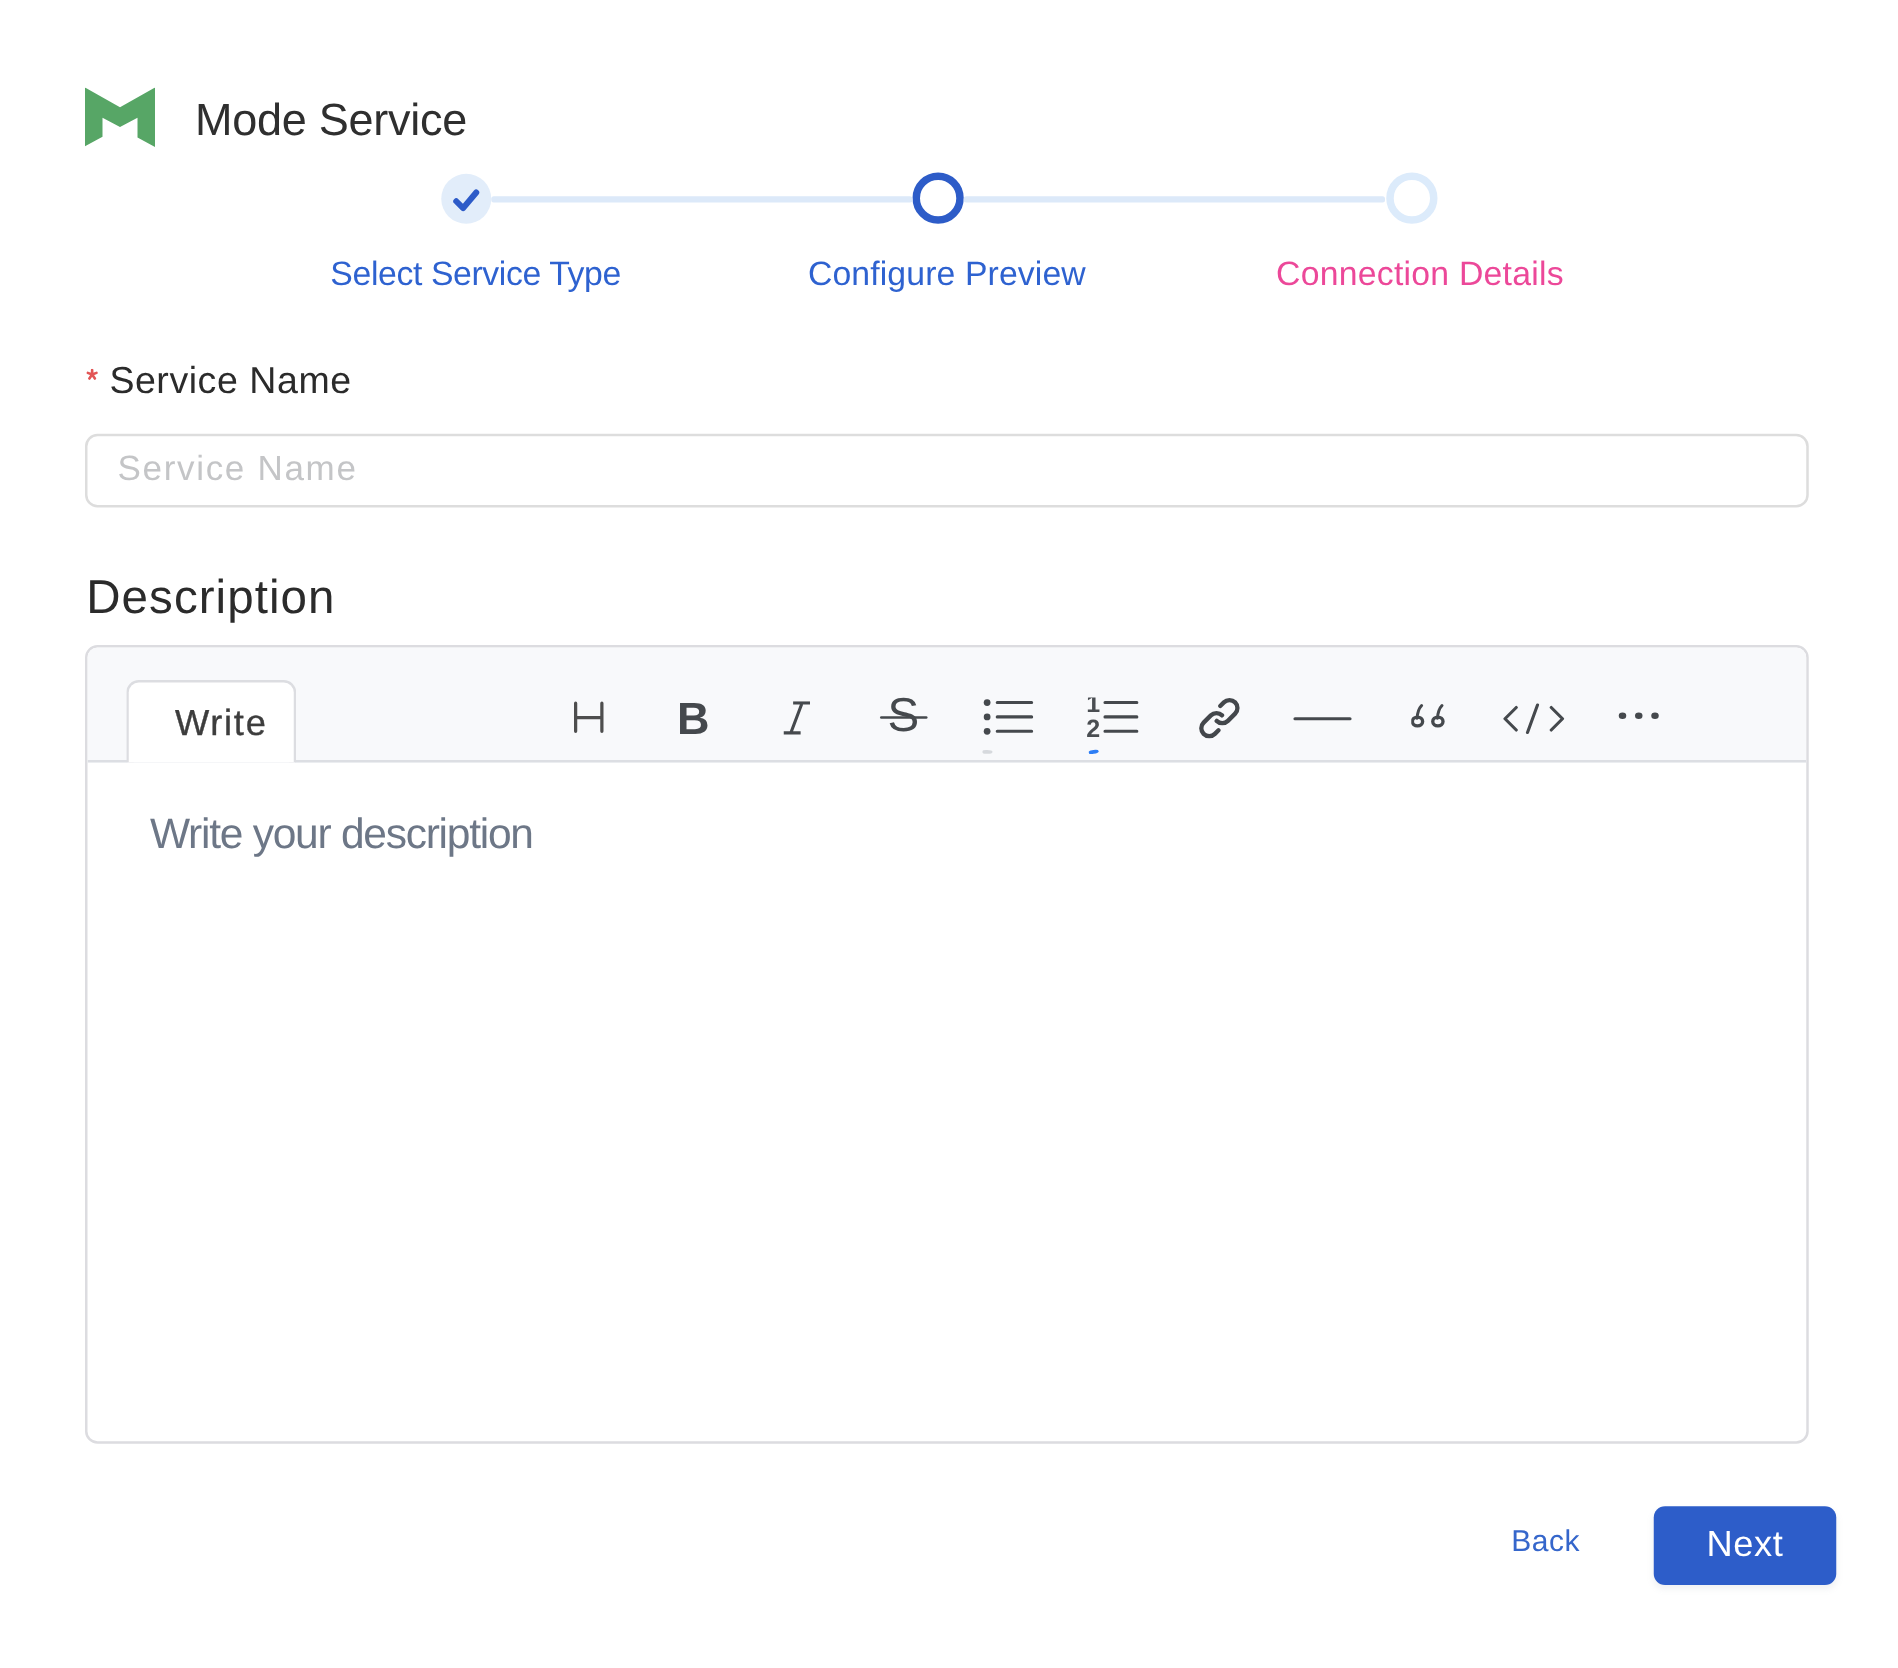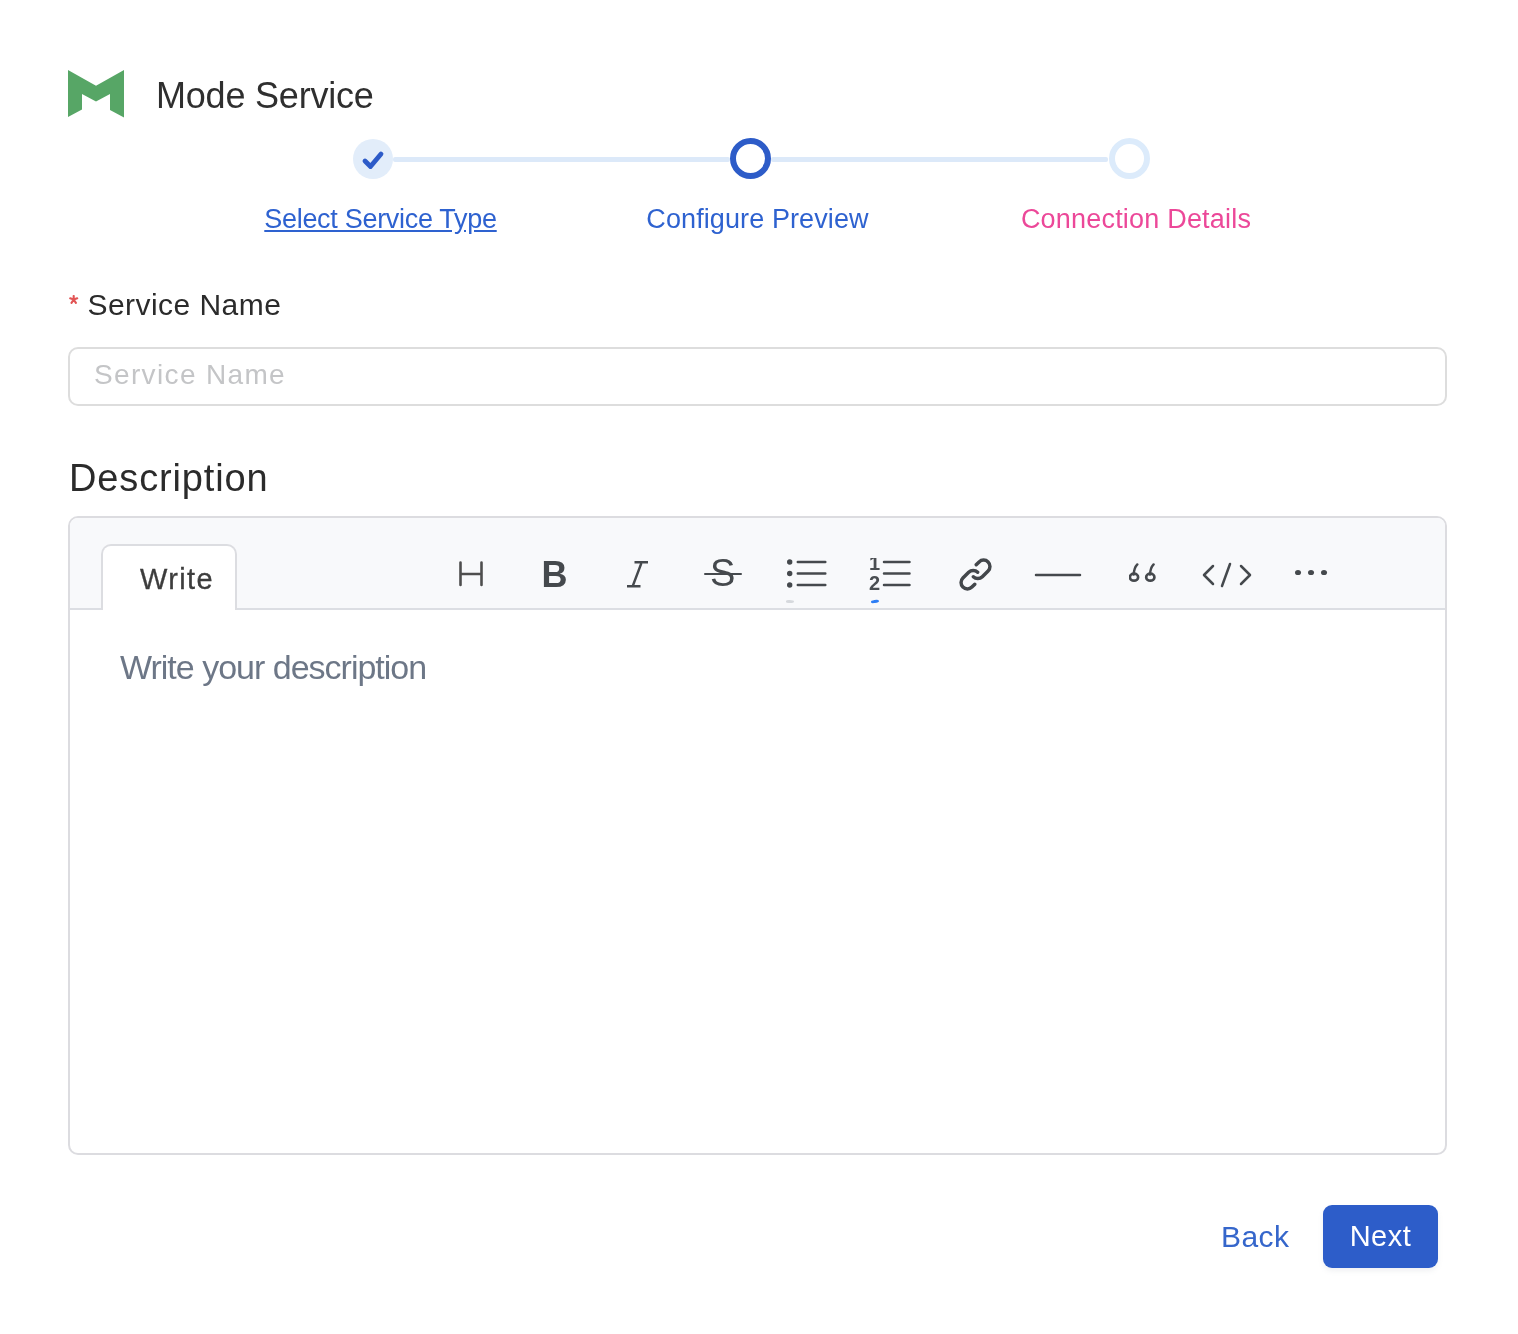--- a/index.html
+++ b/index.html
@@ -13,21 +13,21 @@
 
   
   .circle1 { left:353px; top:139px; width:40px; height:40px; border-radius:50%; background:#e2edfa; }
   .ring2 { left:730px; top:138px; width:41px; height:41px; border-radius:50%; border:6px solid #2d5cc8; background:#fff; }
   .ring3 { left:1109px; top:138px; width:41px; height:41px; border-radius:50%; border:6px solid #dcebfb; background:#fff; }
   .line { top:157px; height:4.5px; background:#dce9f9; border-radius:2px; }
   #line1 { left:393px; width:337px; }
   #line2 { left:771px; width:337px; }
   .steplabel { top:202px; font-size:27px; line-height:35px; letter-spacing:-0.3px; transform:translateX(-50%); white-space:nowrap; }
   .bluetext { color:#2e62d0; }
-  #sl1 { left:380.5px;text-decoration:underline; }
+  #sl1 { left:380.5px; }
   #sl2 { left:757.5px; letter-spacing:0.1px; }
   #sl3 { left:1136px; color:#ec4899; letter-spacing:0.2px; }
 
   
   #snlabel { left:87.5px; top:288px; font-size:30px; line-height:34px; letter-spacing:0.45px; color:#2b2b2b; }
   #input1 { left:68px; top:347px; width:1379px; height:59px; border:2px solid #dddddd; border-radius:10px; background:#fff; }
   #ph1 { left:94px; top:358px; font-size:28px; line-height:34px; letter-spacing:1.35px; color:#c4c5c7; }
 
   
   #desclabel { left:69px; top:461px; font-size:38px; line-height:34px; letter-spacing:0.85px; color:#2b2b2b; }
@@ -35,22 +35,22 @@
   #toolbar { left:0; top:0; width:100%; height:92px; background:#f8f9fb; border-bottom:2px solid #dcdee3; }
   #tabwrite { left:31px; top:26px; width:136px; height:66px; padding-left:16px; background:#ffffff; border:2px solid #dcdde1; border-bottom:none; border-radius:10px 10px 0 0; z-index:3; text-align:center; }
   #tabwrite span { display:inline-block; margin-top:17px; font-size:29px; letter-spacing:1.4px; color:#3d3d3d; font-weight:500; -webkit-text-stroke:0.3px #3d3d3d; }
   #tabpreview { left:169px; top:26px; width:139px; height:63px; background:#e8e9ed; border:2px solid #d6d8de; border-bottom:none; border-radius:10px 10px 0 0; z-index:2; text-align:center; }
   #tabpreview span { display:inline-block; margin-top:17px; font-size:29px; letter-spacing:0.2px; color:#9aa0ac; font-weight:400; }
   .icon { position:absolute; top:40px; }
   #ph2 { left:50px; top:130px; font-size:34px; letter-spacing:-1.0px; color:#6d7787; }
   #bluedash { left:800.5px; top:82px; width:7.5px; height:2.6px; background:#2d7ef5; border-radius:40% 60% 60% 40%; transform:rotate(-8deg); }
 
   
-  #back { left:1209px; top:1220px; font-size:30px; letter-spacing:0.4px; color:#3566cb;margin-left:12px; }
-  #next { left:1323px; top:1205px; width:115px; height:63px; background:#2d5dc9; border-radius:9px; box-shadow:0 3px 5px rgba(140,150,165,0.13); text-align:center; }
+  #back { left:1209px; top:1220px; font-size:24px; letter-spacing:0.4px; color:#3566cb; }
+  #next { left:1323px; top:1205px; width:146px; height:63px; background:#2d5dc9; border-radius:9px; box-shadow:0 3px 5px rgba(140,150,165,0.13); text-align:center; }
   #next span { display:inline-block; margin-top:15px; color:#ffffff; font-size:29px; letter-spacing:0.5px; }
 </style>
 </head>
 <body>
 
   <svg id="logo" class="abs" width="56" height="48" viewBox="0 0 56 48">
     <polygon fill="#57a666" points="0,0 28,15.7 56,0 56,47.5 42,39.9 42,24.1 28,31.5 14,24.1 14,39.4 0,47"></polygon>
   </svg>
   <span id="title" class="abs">Mode Service</span>
 

